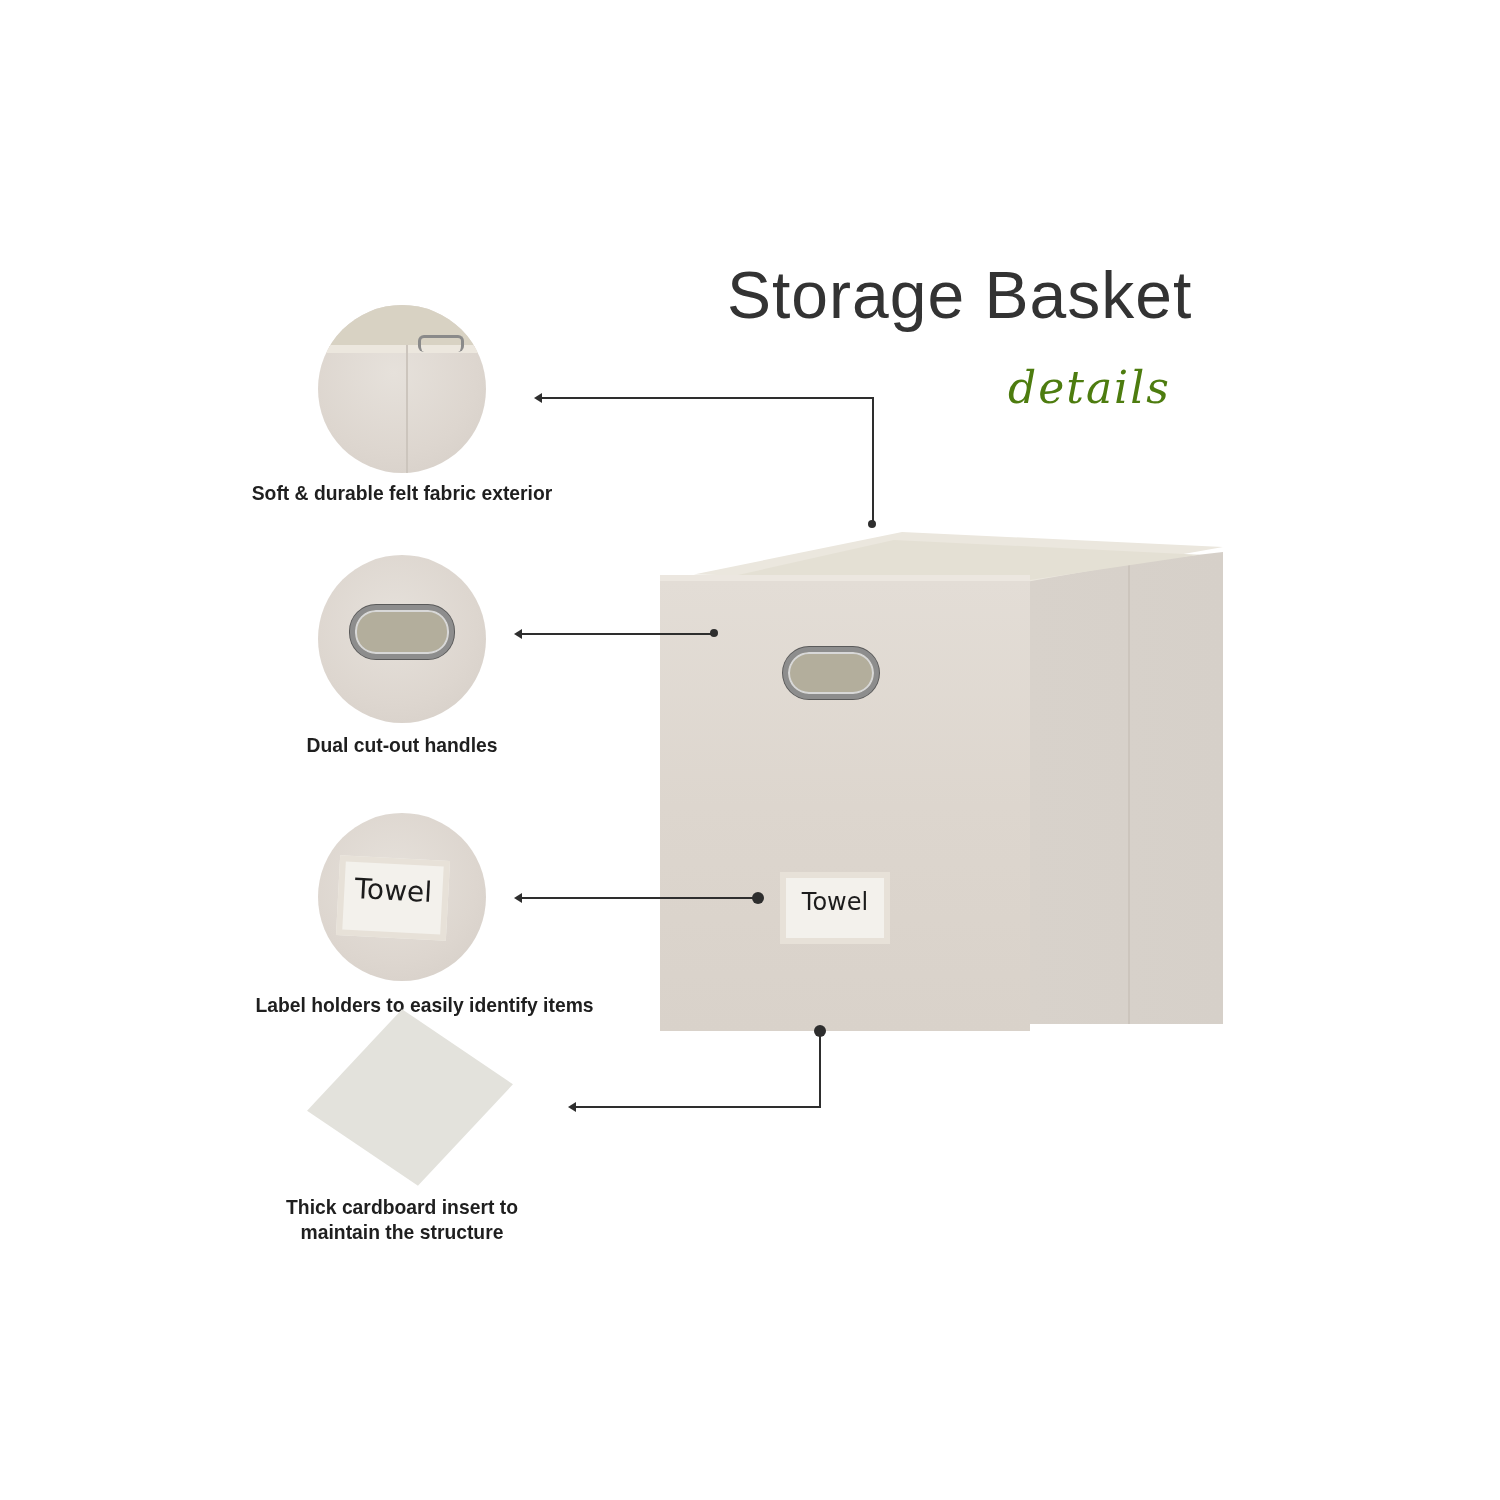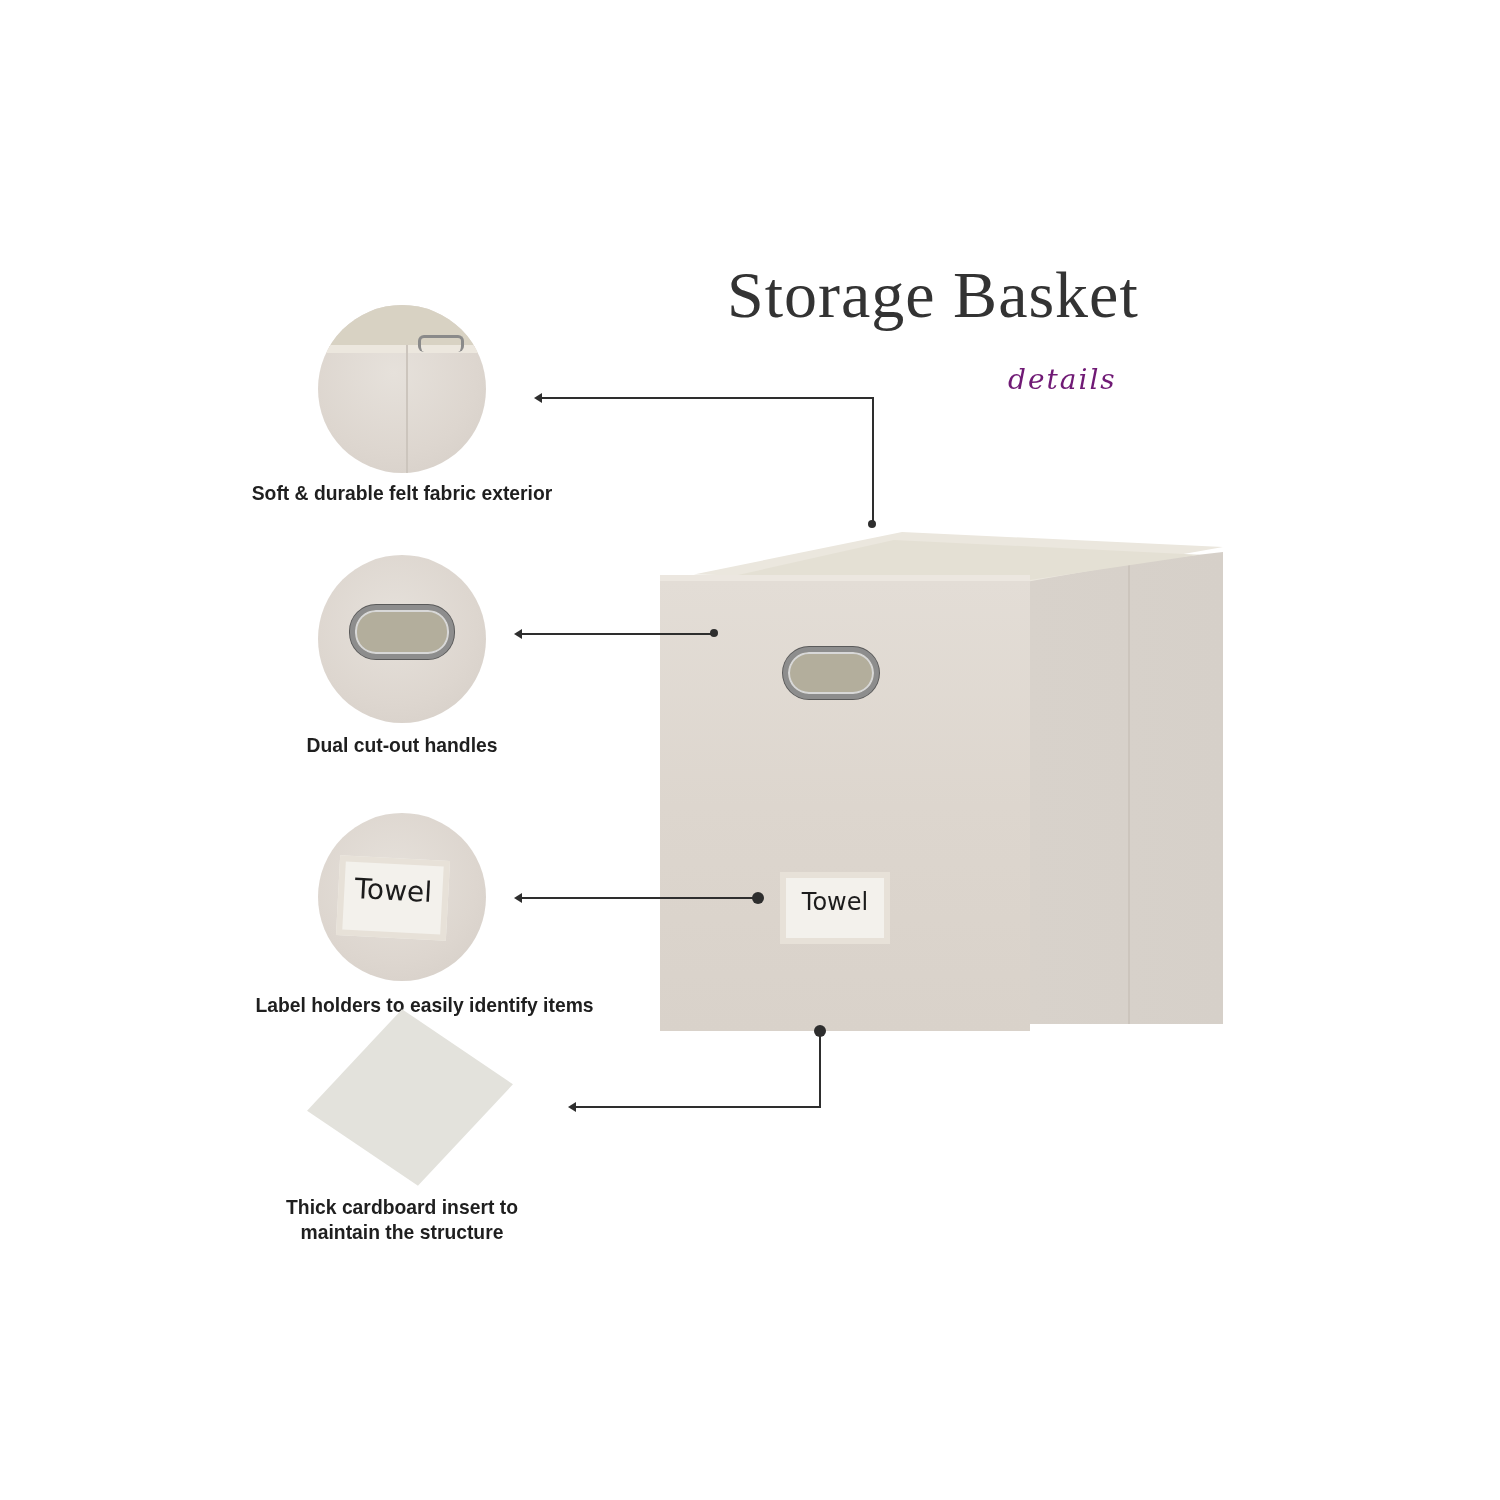--- a/index.html
+++ b/index.html
@@ -1,22 +1,22 @@
 <!DOCTYPE html>
 <html><head>
 <meta charset="utf-8">
 <style>
   html, body { margin: 0; padding: 0; background: #ffffff; }
   body { width: 1500px; height: 1500px; position: relative; overflow: hidden;
          font-family: "Liberation Sans", sans-serif; }
 
-  .title { position: absolute; left: 727px; top: 262px; font-family: Liberation Serif, serif;
+  .title { position: absolute; left: 727px; top: 262px; font-family: Liberation Sans, sans-serif;
            font-size: 66px; color: #333333; letter-spacing: 1px; line-height: 1; white-space: nowrap; }
   .subtitle { position: absolute; left: 1008px; top: 366px; font-family: "DejaVu Serif", serif;
-              font-style: italic; font-size: 28px; color: #701a75; letter-spacing: 2px; line-height: 1; text-align: center; }
+              font-style: italic; font-size: 44px; color: #4d7c0f; letter-spacing: 2px; line-height: 1; text-align: center; }
 
   .circle { position: absolute; width: 168px; height: 168px; border-radius: 50%; overflow: hidden;
             background: radial-gradient(circle at 45% 40%, #e6e1db 0%, #ddd6cf 60%, #d4cdc6 100%); }
   .caption { position: absolute; font-family: "Liberation Sans", sans-serif; font-weight: bold;
              font-size: 21px; color: #1f1f1f; text-align: center; line-height: 26px; white-space: nowrap;
              transform: scaleX(0.92); transform-origin: center; }
 
   .line { position: absolute; background: #2e2e2e; }
   .dot { position: absolute; width: 10px; height: 10px; border-radius: 50%; background: #2e2e2e; }
   .arrow { position: absolute; width: 0; height: 0; border-top: 5px solid transparent;

